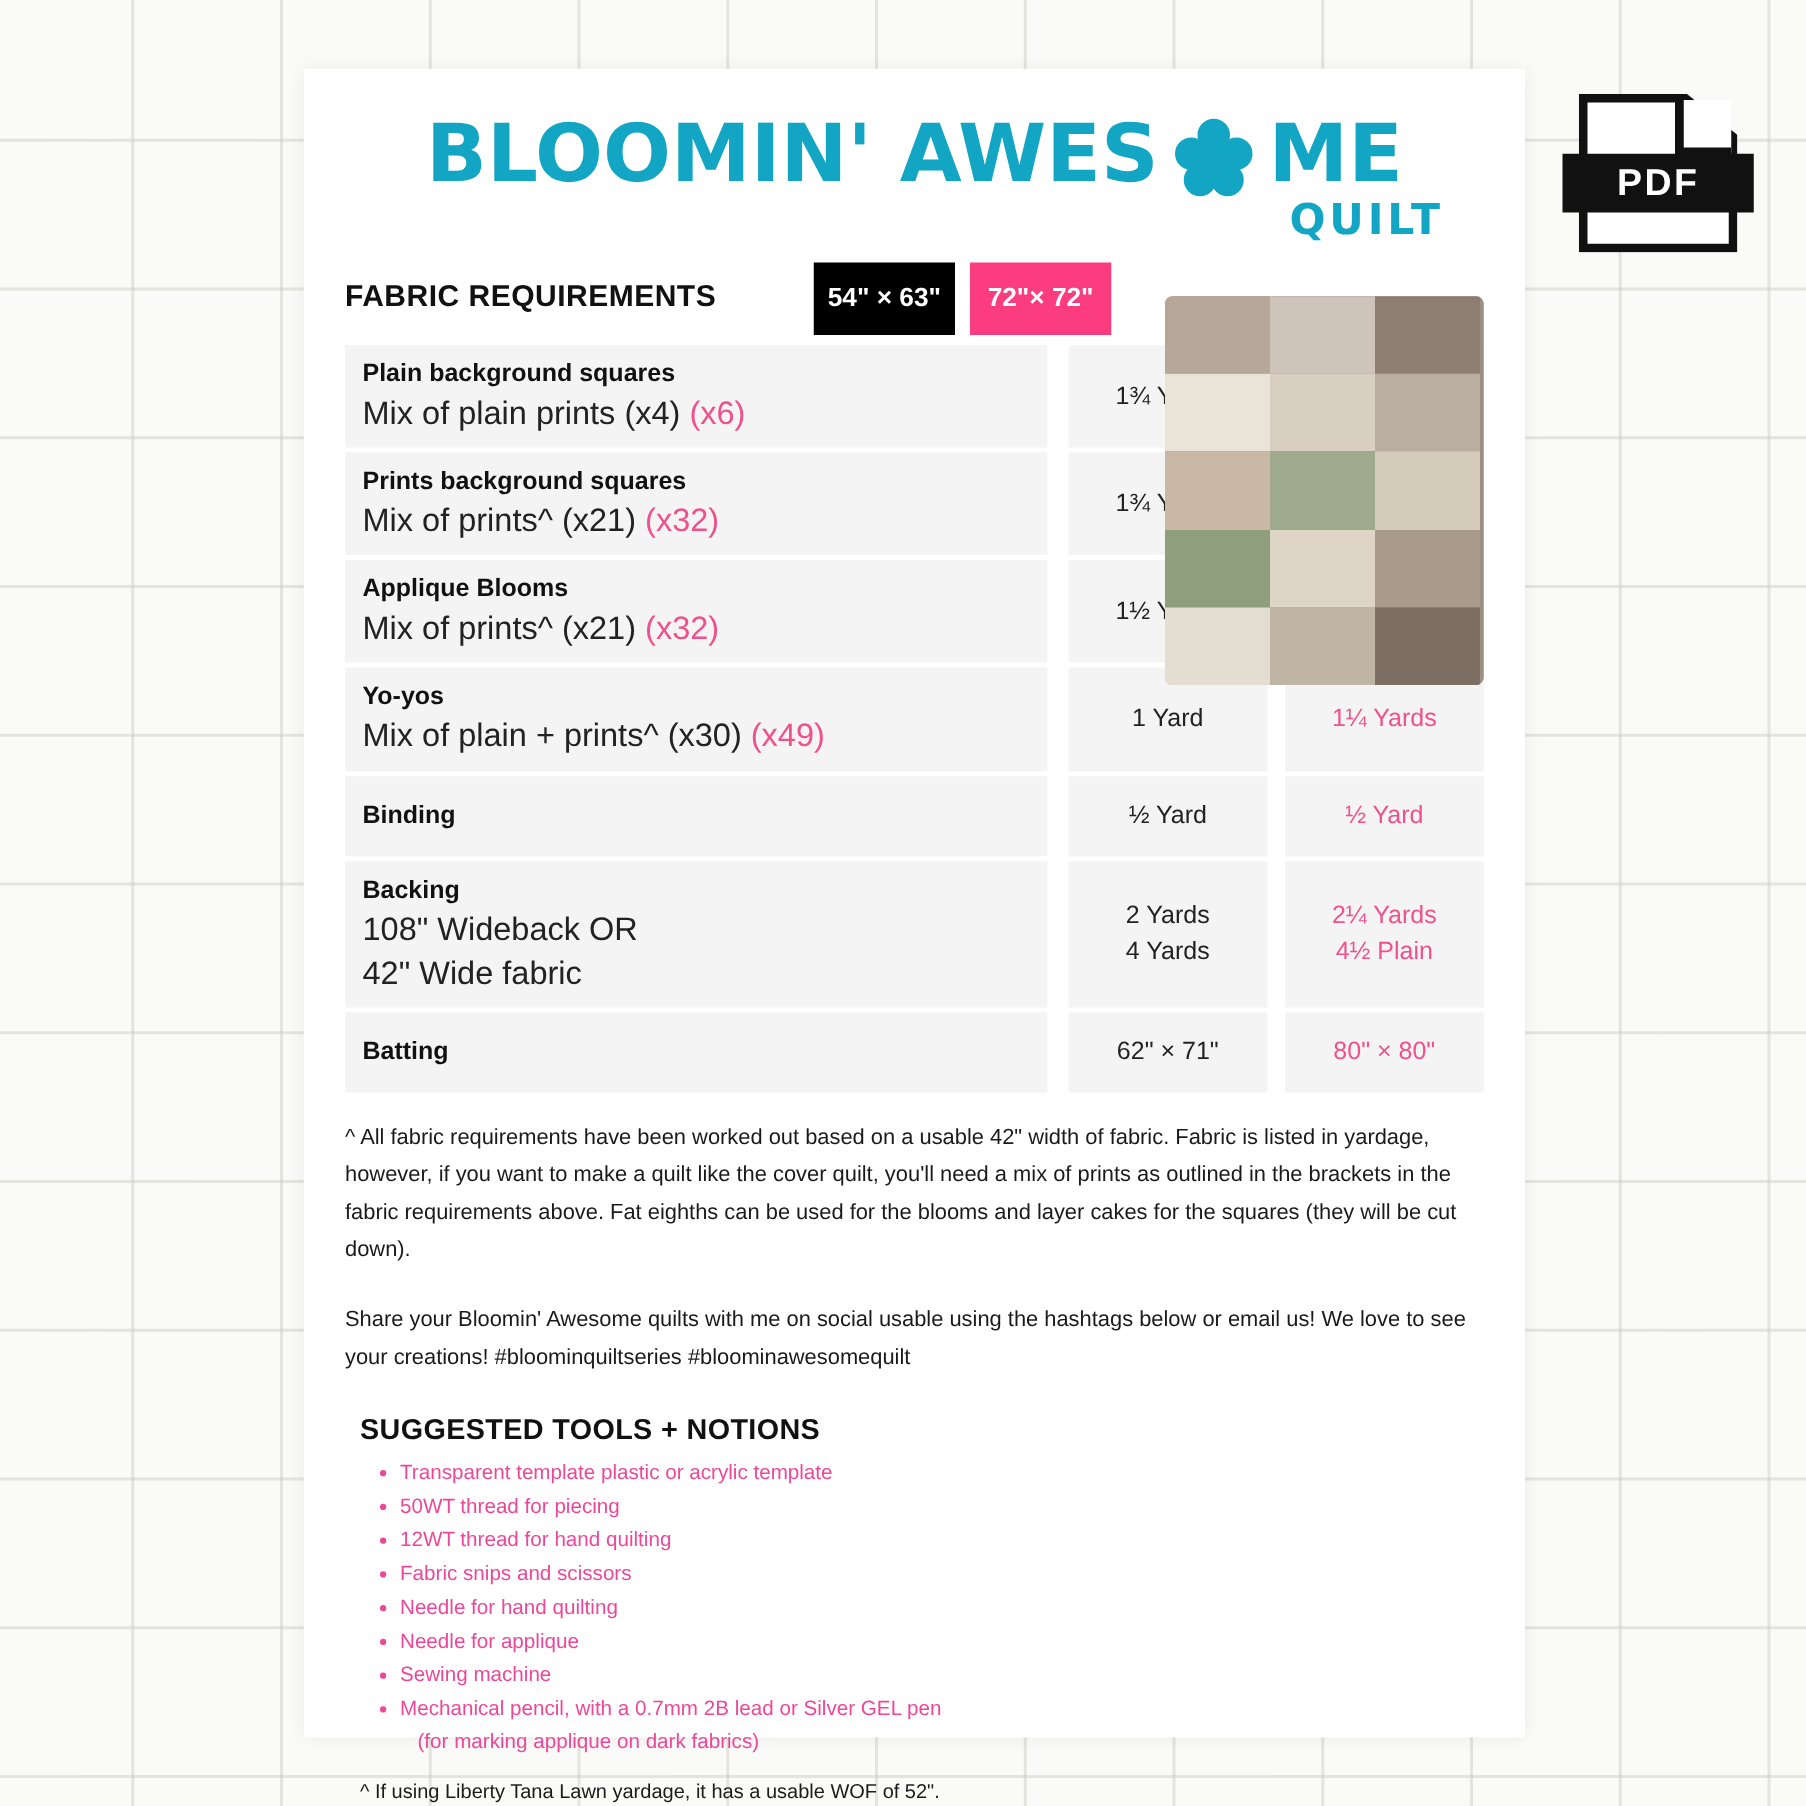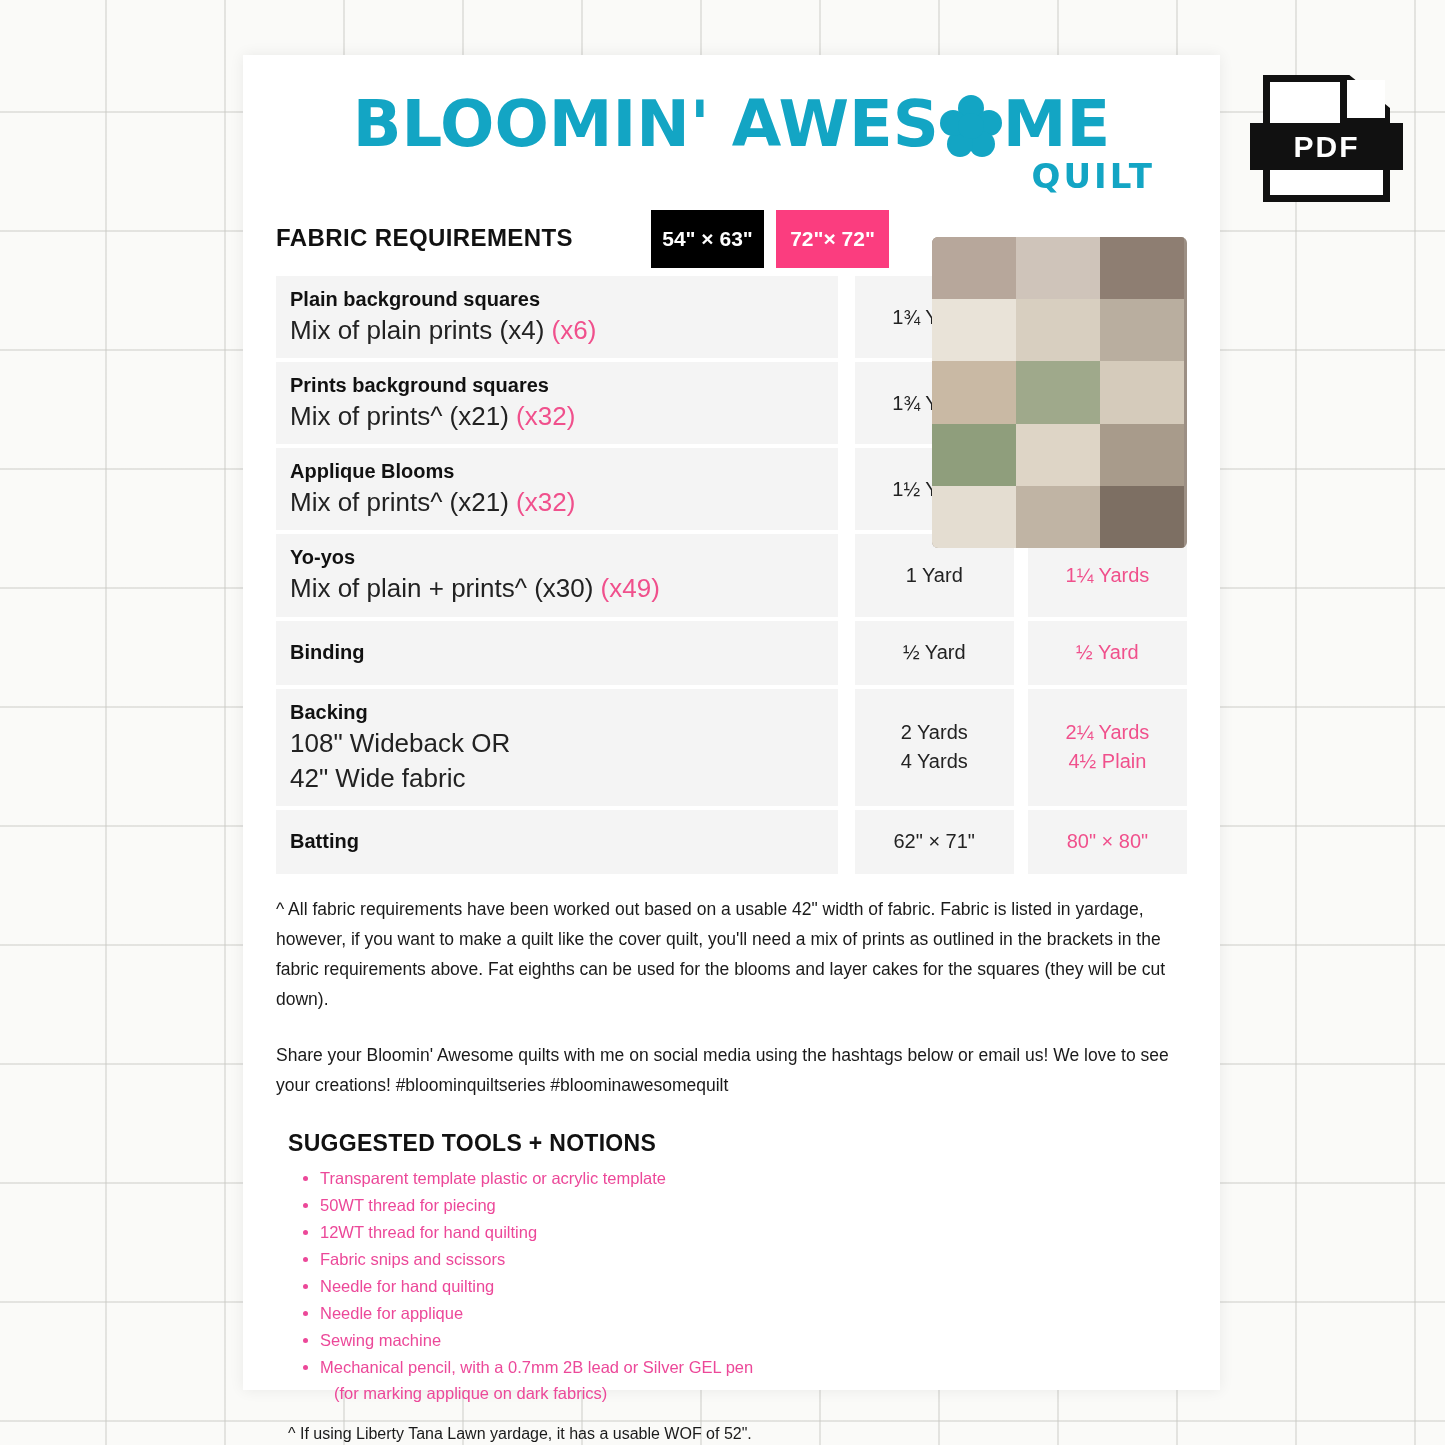--- a/index.html
+++ b/index.html
@@ -84,21 +84,21 @@
   .title-main {
     color: #13a5c4;
     font-weight: bold;
     font-size: 64px;
     letter-spacing: 0px;
     line-height: 1.05;
     font-family: "DejaVu Sans", sans-serif;
     display: flex;
     justify-content: center;
     align-items: center;
-    gap: 0px;
+    gap: 12px;
   }
   .title-sub {
     color: #13a5c4;
     font-weight: bold;
     font-size: 34px;
     letter-spacing: 3px;
     margin-top: -2px;
     text-align: right;
     padding-right: 65px;
     font-family: "DejaVu Sans", sans-serif;
@@ -415,21 +415,21 @@
           </td>
           <td class="spacer2"></td>
           <td class="val-b">
             <div class="valline">80" × 80"</div>
           </td>
         </tr>
       </tbody>
     </table>
 
     <div class="note">^ All fabric requirements have been worked out based on a usable 42" width of fabric. Fabric is listed in yardage, however, if you want to make a quilt like the cover quilt, you'll need a mix of prints as outlined in the brackets in the fabric requirements above. Fat eighths can be used for the blooms and layer cakes for the squares (they will be cut down).</div>
-    <div class="note note2">Share your Bloomin' Awesome quilts with me on social media using the hashtags below or email us! We love to see your creations! #bloominquiltseries #bloominawesomequilt</div>
+    <div class="note note2">Share your Bloomin' Awesome quilts with me on social usable using the hashtags below or email us! We love to see your creations! #bloominquiltseries #bloominawesomequilt</div>
 
     <div class="tools-title">SUGGESTED TOOLS + NOTIONS</div>
     <ul class="tools">
       <li>Transparent template plastic or acrylic template</li>
       <li>50WT thread for piecing</li>
       <li>12WT thread for hand quilting</li>
       <li>Fabric snips and scissors</li>
       <li>Needle for hand quilting</li>
       <li>Needle for applique</li>
       <li>Sewing machine</li>

